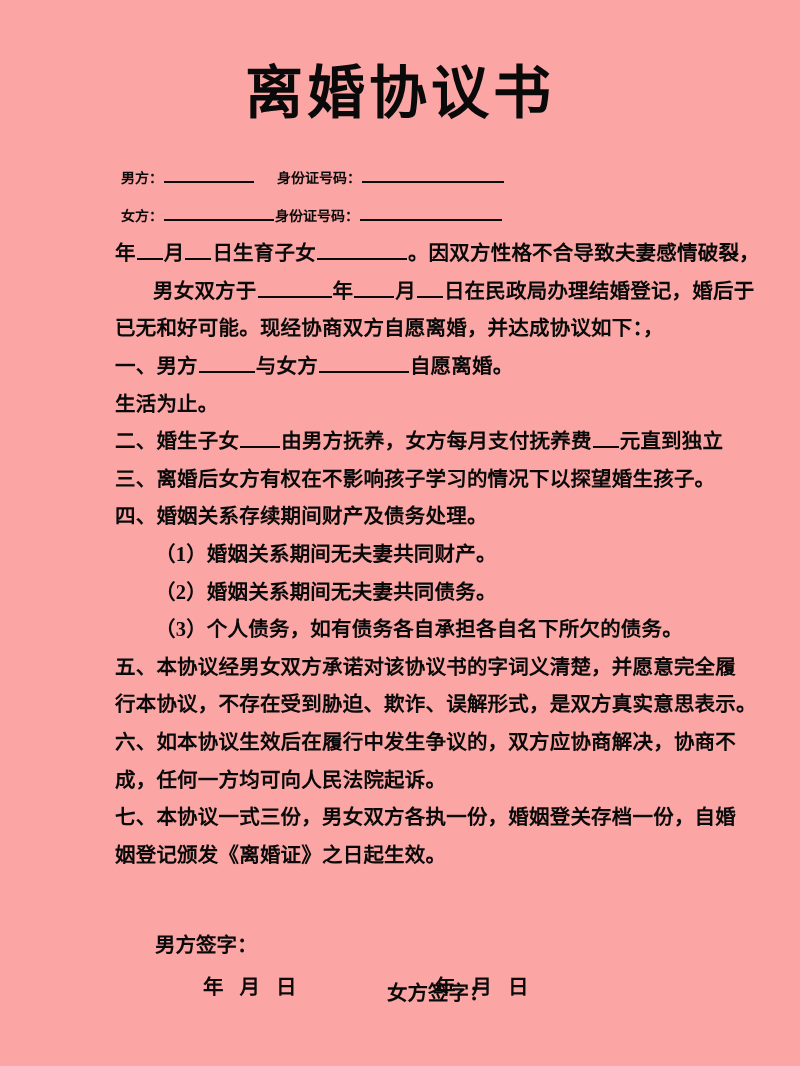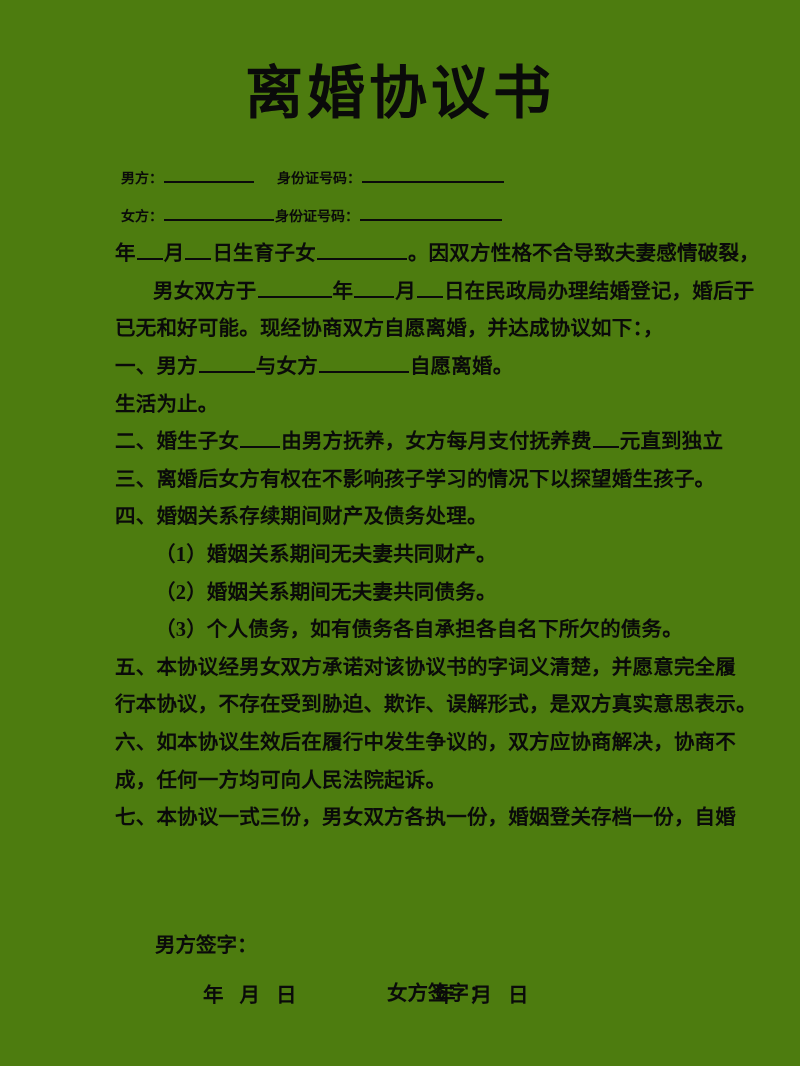--- a/index.html
+++ b/index.html
@@ -13,21 +13,21 @@
     height: 1066px;
     font-family: "Liberation Serif", "DejaVu Serif", serif;
     color: #0a0a0a;
     overflow: hidden;
   }
 
   .page {
     position: relative;
     width: 800px;
     height: 1066px;
-    background: #4d7c0f;
+    background: #fca5a5;
     box-sizing: border-box;
   }
 
   
   .doc-title {
     position: absolute;
     top: 62px;
     left: 0;
     width: 800px;
     text-align: center;
@@ -97,21 +97,21 @@
     white-space: nowrap;
     position: relative;
     height: 34px;
   }
   .sign-male  { position: absolute; left: 40px;  top: 0; }
   .sign-female{ position: absolute; left: 272px; top: 0; margin-top: 48px; }
 
   .date-row {
     position: relative;
     height: 34px;
-    margin-top: 16px;
+    margin-top: 8px;
   }
   .date-male   { position: absolute; left: 88px;  top: 0; font-size: 20.5px; font-weight: 700; white-space: nowrap; }
   .date-female { position: absolute; left: 320px; top: 0; font-size: 20.5px; font-weight: 700; white-space: nowrap; }
   .date-male span, .date-female span { display: inline-block; }
   .sp { display: inline-block; width: 16px; }
 </style>
 </head>
 <body>
 
 <div class="page">
@@ -154,20 +154,21 @@
     <div class="line indent">（2）婚姻关系期间无夫妻共同债务。</div>
     <div class="line indent">（3）个人债务，如有债务各自承担各自名下所欠的债务。</div>
 
     <div class="line">五、本协议经男女双方承诺对该协议书的字词义清楚，并愿意完全履</div>
     <div class="line">行本协议，不存在受到胁迫、欺诈、误解形式，是双方真实意思表示。</div>
 
     <div class="line">六、如本协议生效后在履行中发生争议的，双方应协商解决，协商不</div>
     <div class="line">成，任何一方均可向人民法院起诉。</div>
 
     <div class="line">七、本协议一式三份，男女双方各执一份，婚姻登关存档一份，自婚</div>
+    <div class="line">姻登记颁发《离婚证》之日起生效。</div>
 
   </div>
 
   <div class="sign-area">
     <div class="sign-row">
       <span class="sign-male">男方签字：</span>
       <span class="sign-female">女方签字：</span>
     </div>
     <div class="date-row">
       <span class="date-male"><span>年</span><span class="sp"></span><span>月</span><span class="sp"></span><span>日</span></span>

